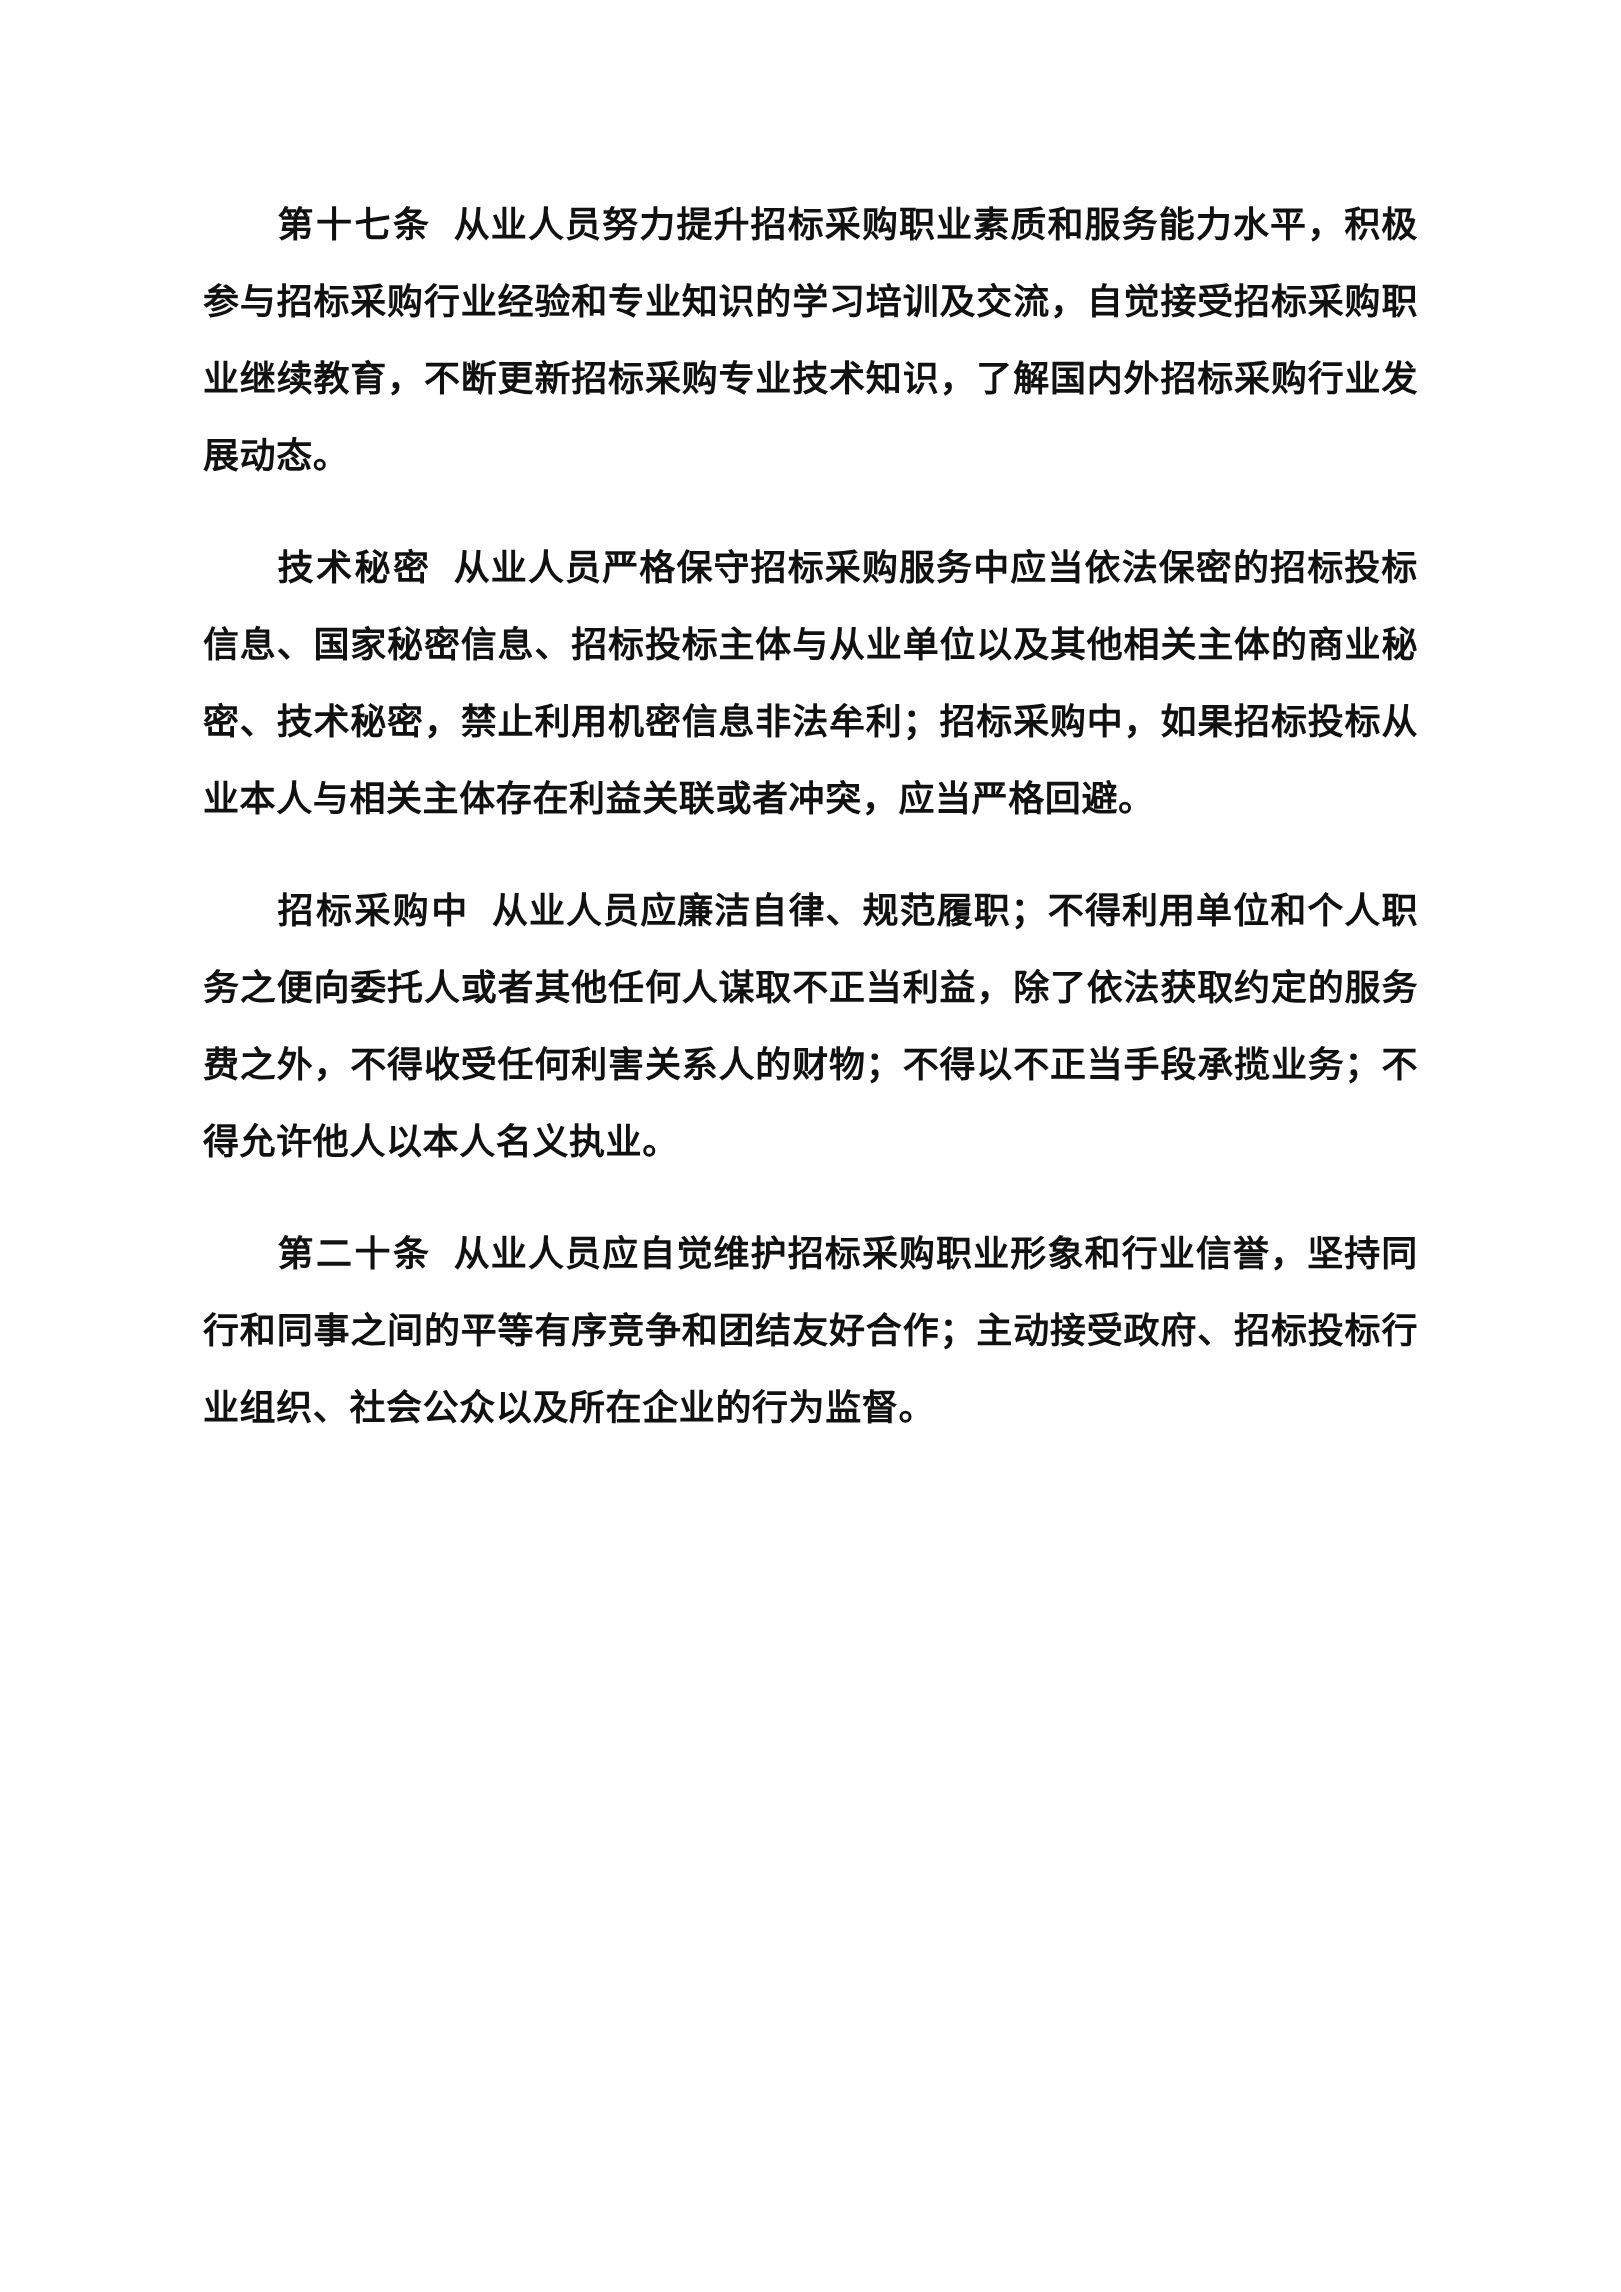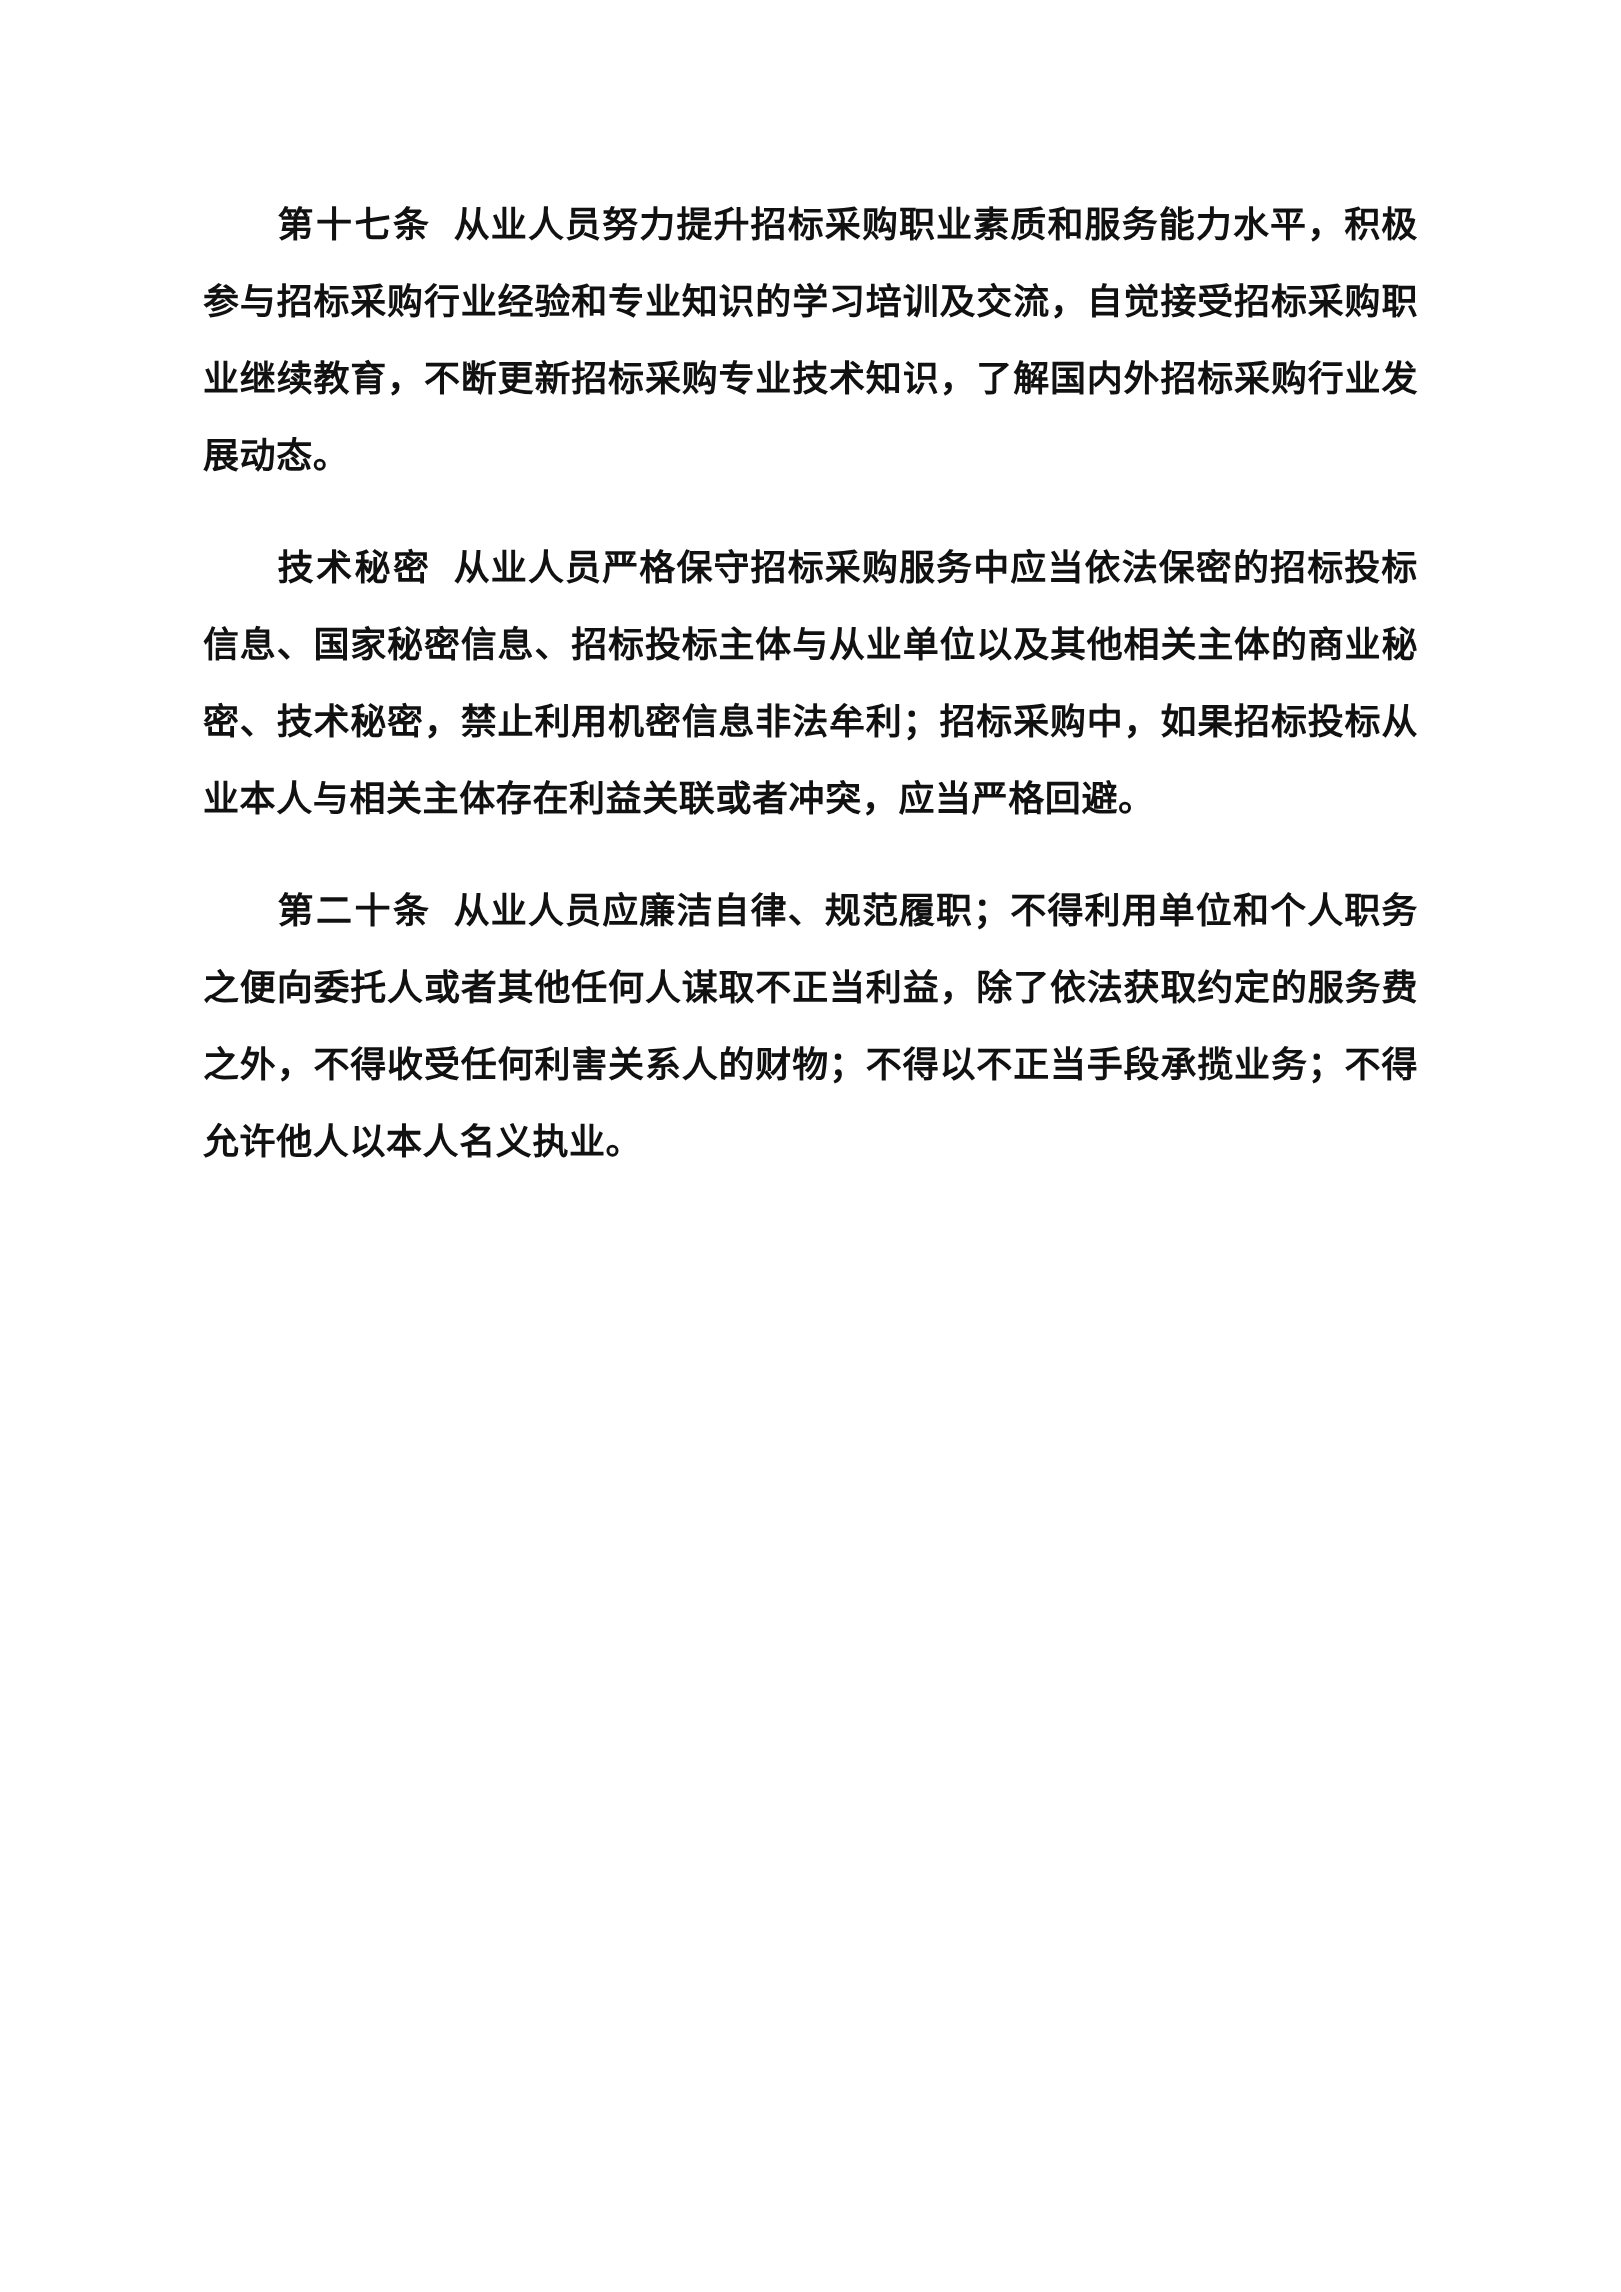--- a/index.html
+++ b/index.html
@@ -62,22 +62,25 @@
 
     <p class="para">
       <span class="indent"></span><span class="lead">第十七条</span>&nbsp;&nbsp;<span>从业人员努力提升招标采购职业素质和服务能力水平，积极参与招标采购行业经验和专业知识的学习培训及交流，自觉接受招标采购职业继续教育，不断更新招标采购专业技术知识，了解国内外招标采购行业发展动态。</span>
     </p>
 
     <p class="para">
       <span class="indent"></span><span class="lead">技术秘密</span>&nbsp;&nbsp;<span>从业人员严格保守招标采购服务中应当依法保密的招标投标信息、国家秘密信息、招标投标主体与从业单位以及其他相关主体的商业秘密、技术秘密，禁止利用机密信息非法牟利；招标采购中，如果招标投标从业本人与相关主体存在利益关联或者冲突，应当严格回避。</span>
     </p>
 
     <p class="para">
-      <span class="indent"></span><span class="lead">第二十条</span>&nbsp;&nbsp;<span>从业人员应廉洁自律、规范履职；不得利用单位和个人职务之便向委托人或者其他任何人谋取不正当利益，除了依法获取约定的服务费之外，不得收受任何利害关系人的财物；不得以不正当手段承揽业务；不得允许他人以本人名义执业。</span>
+      <span class="indent"></span><span class="lead">招标采购中</span>&nbsp;&nbsp;<span>从业人员应廉洁自律、规范履职；不得利用单位和个人职务之便向委托人或者其他任何人谋取不正当利益，除了依法获取约定的服务费之外，不得收受任何利害关系人的财物；不得以不正当手段承揽业务；不得允许他人以本人名义执业。</span>
     </p>
 
+    <p class="para gap-sm">
+      <span class="indent"></span><span class="lead">第二十条</span>&nbsp;&nbsp;<span>从业人员应自觉维护招标采购职业形象和行业信誉，坚持同行和同事之间的平等有序竞争和团结友好合作；主动接受政府、招标投标行业组织、社会公众以及所在企业的行为监督。</span>
+    </p>
 
   </div>
 
   <div class="page-number">6</div>
 
 </div>
 
 
 </body></html>

